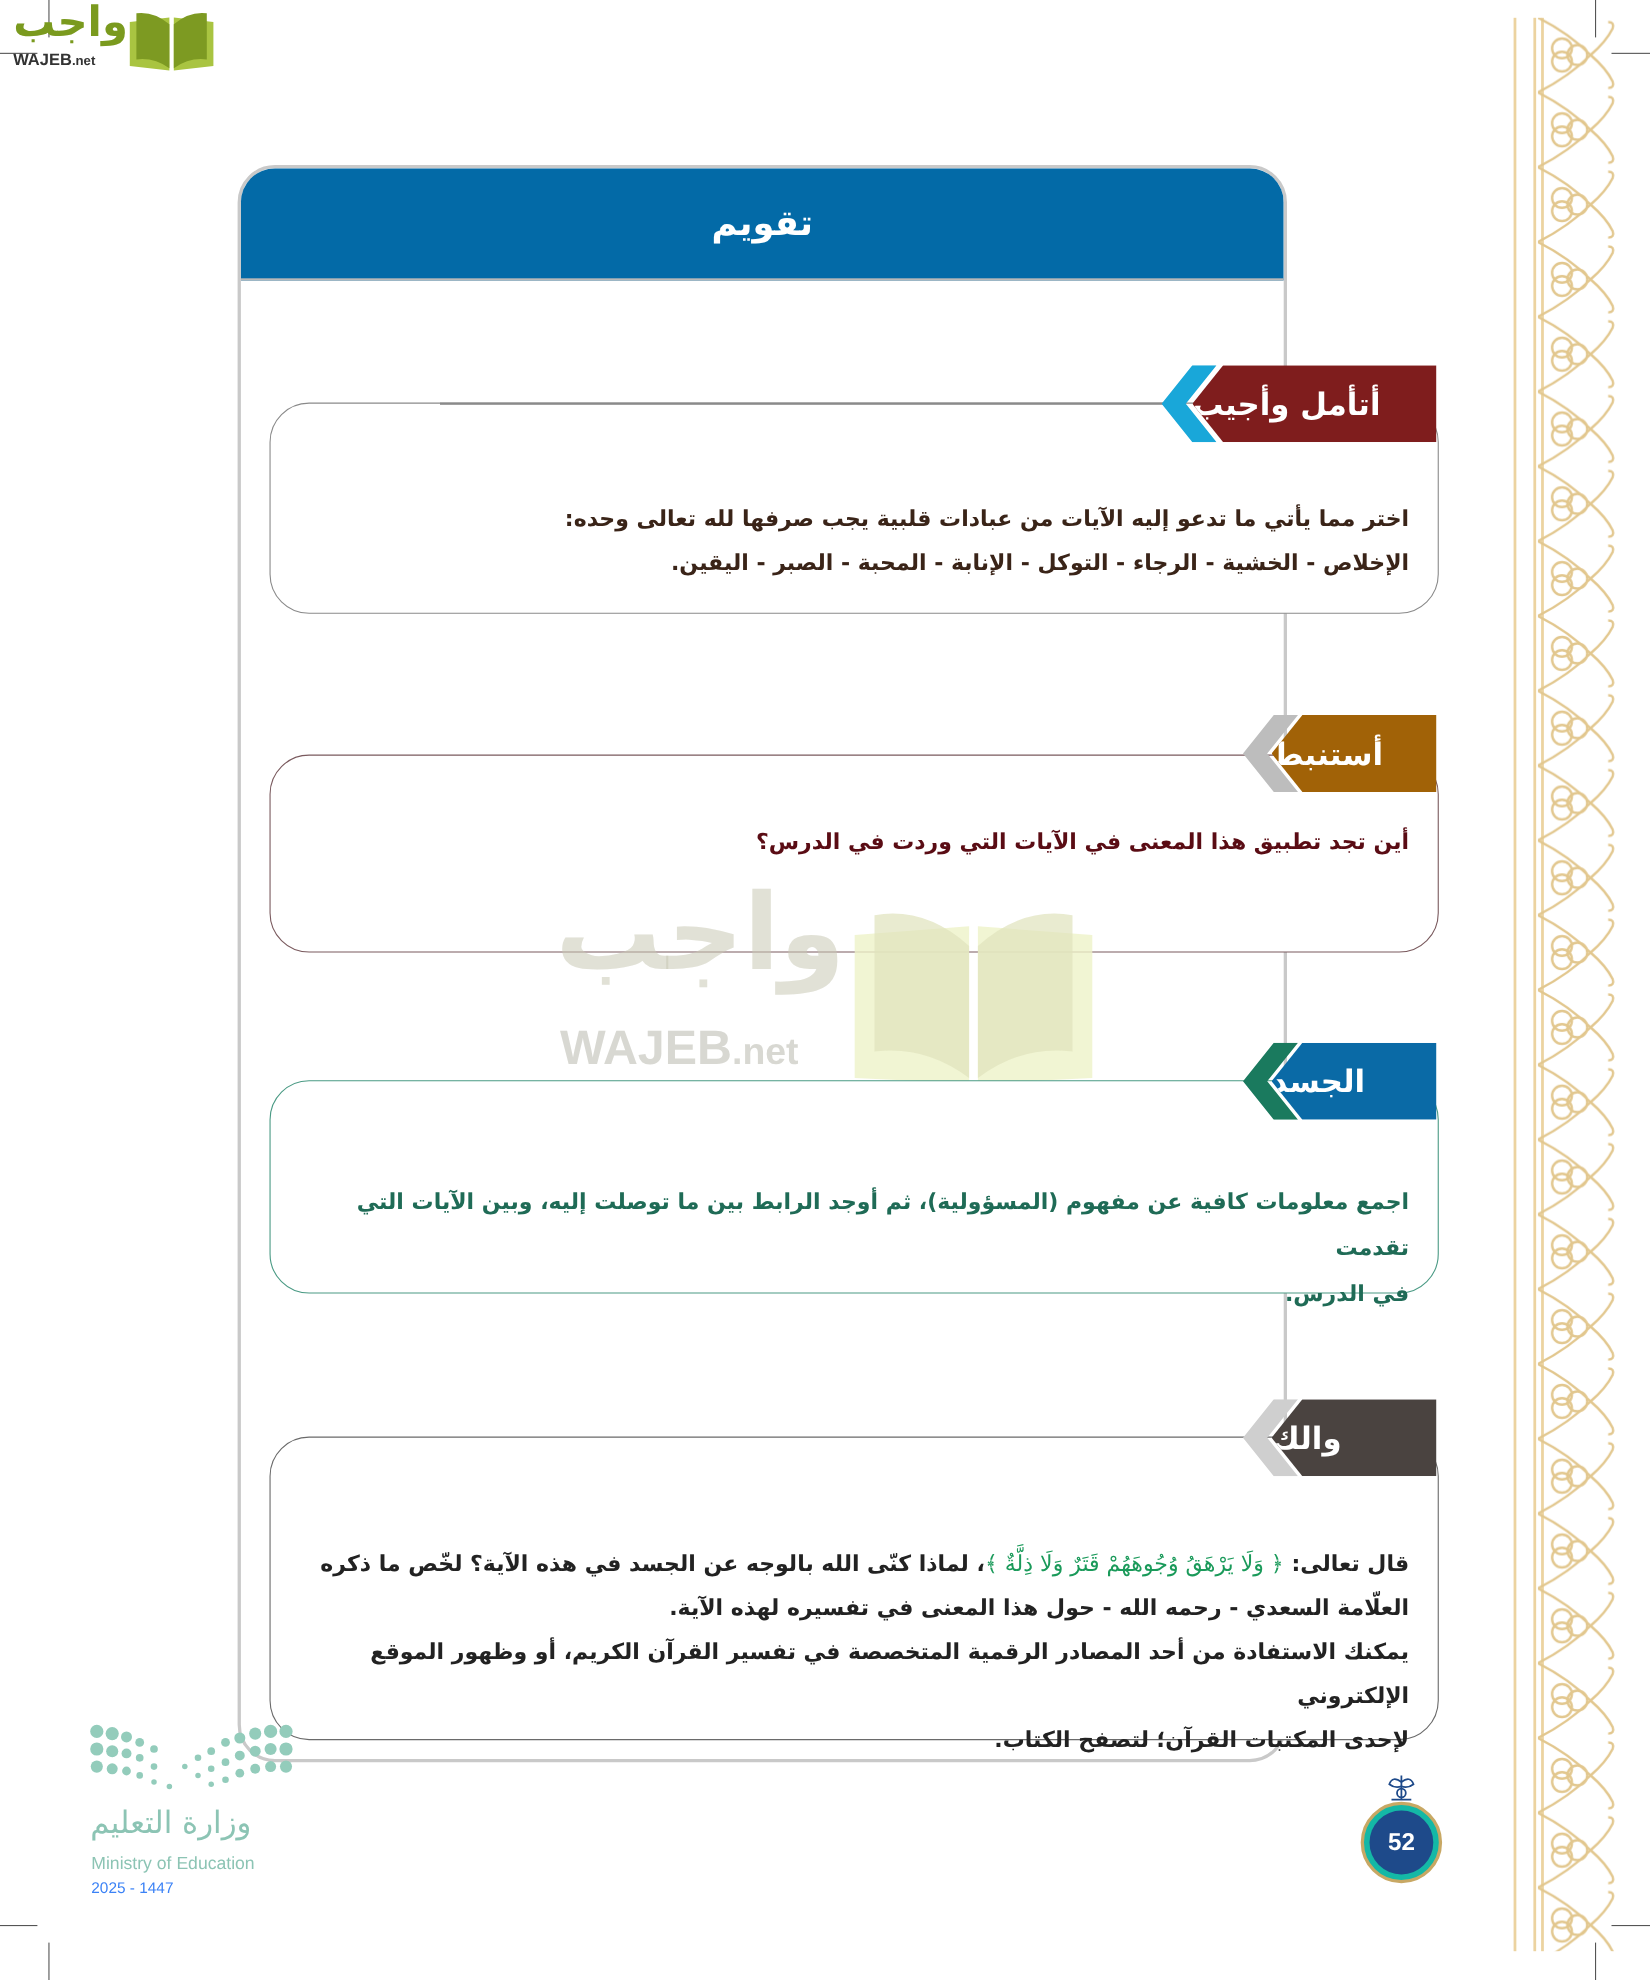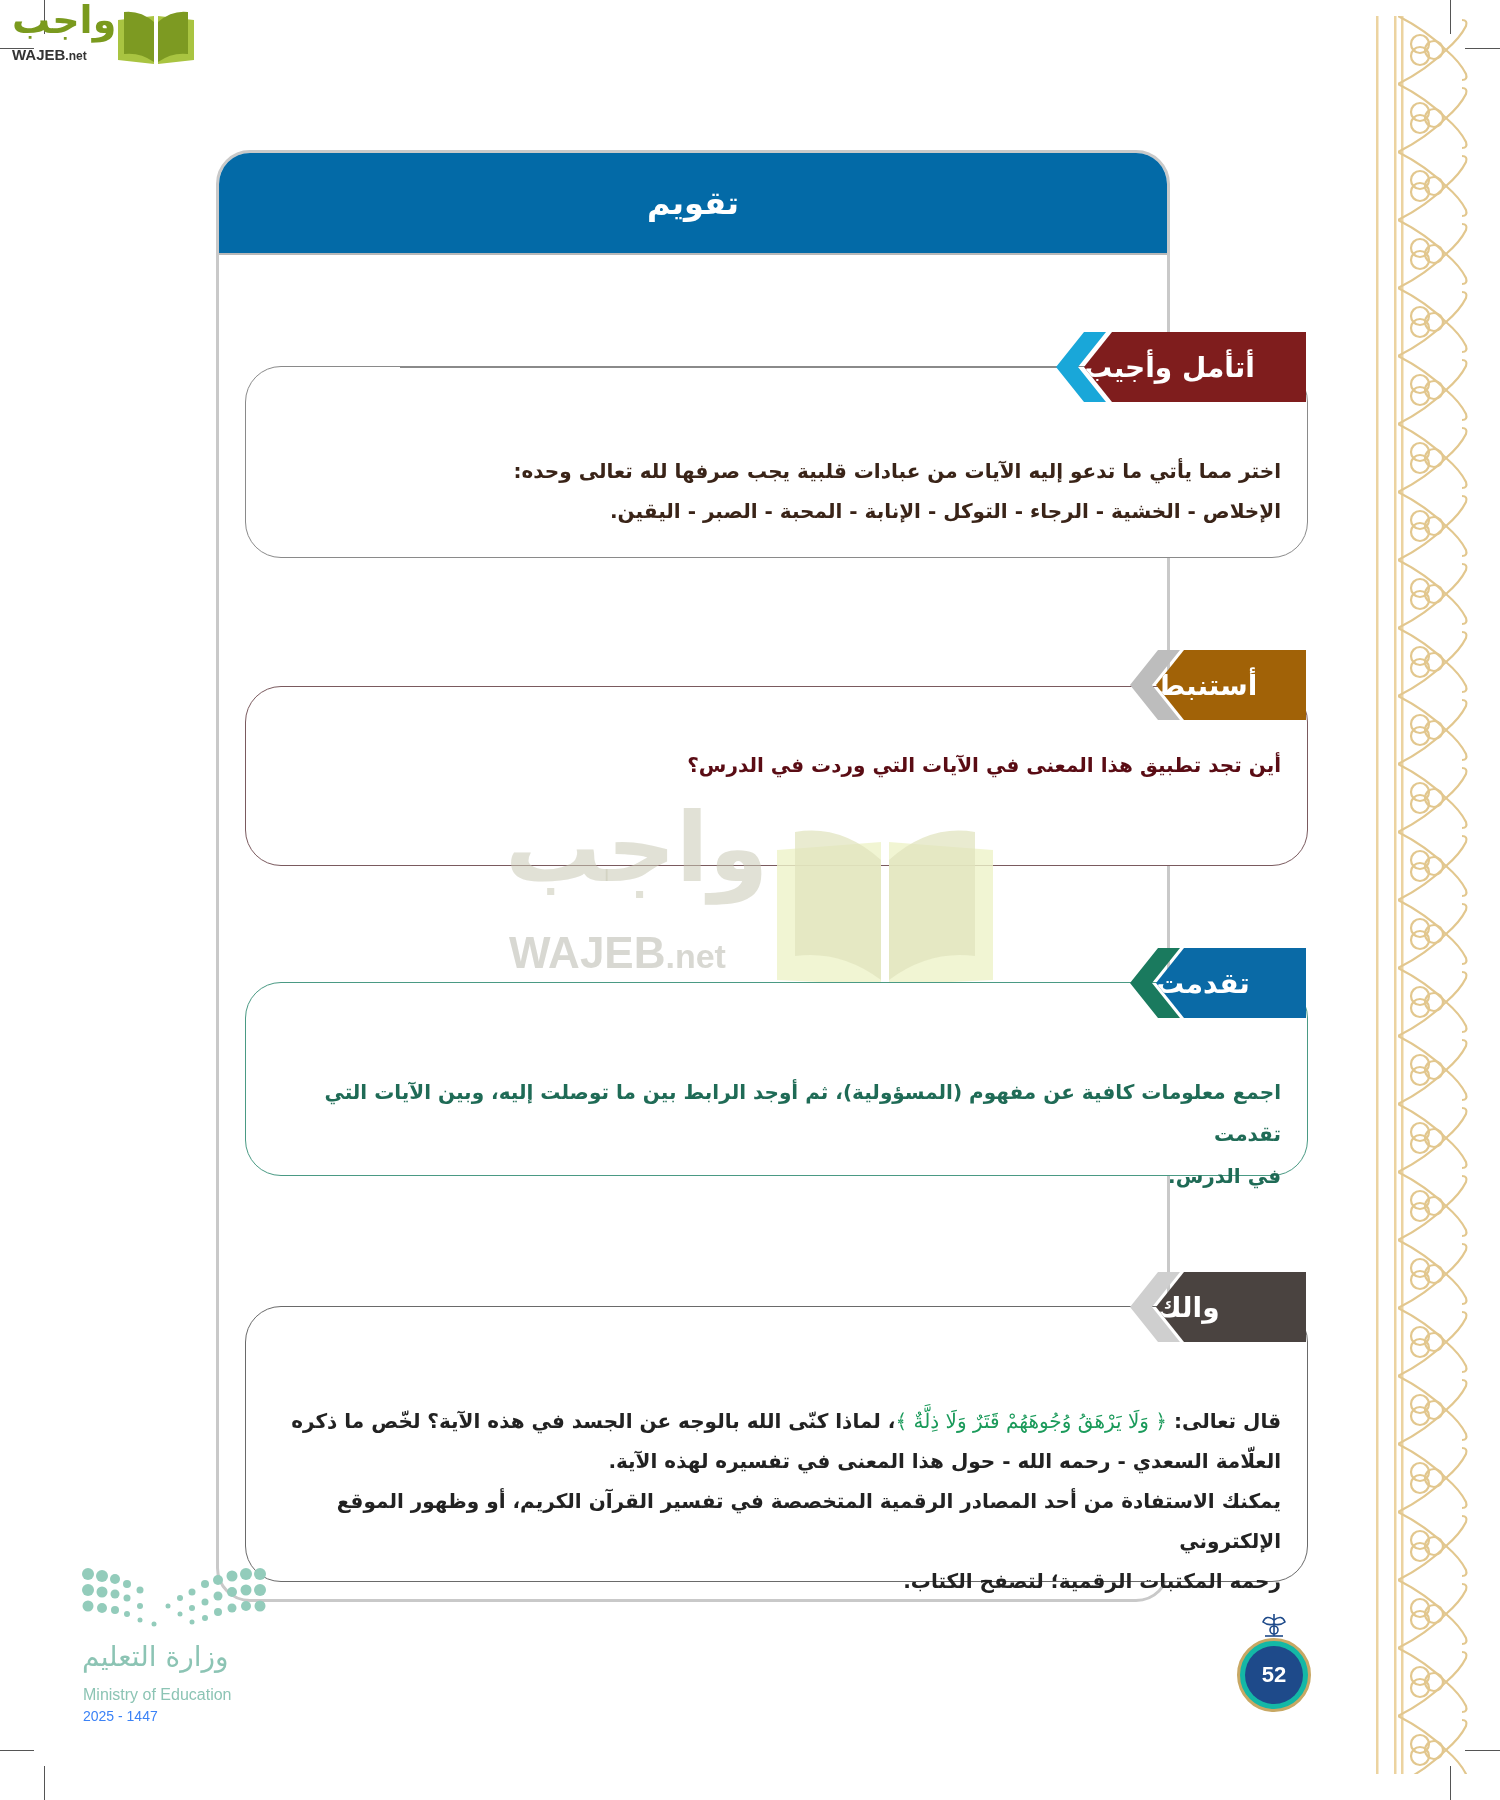--- a/index.html
+++ b/index.html
@@ -156,32 +156,32 @@
   <div class="text" style="top:88px;line-height:42px;color:#1f6b56;">
     <div>اجمع معلومات كافية عن مفهوم (المسؤولية)، ثم أوجد الرابط بين ما توصلت إليه، وبين الآيات التي تقدمت</div>
     <div>في الدرس.</div>
   </div>
 </div>
 <div class="tag" style="left:1130px;top:948px;width:176px;">
   <svg class="tag-chev" viewBox="0 0 50 70" style="left:0;">
     <path d="M28 0 L50 0 L22 35 L50 70 L28 70 L0 35 Z" fill="#1a7a5e"></path>
   </svg>
   <div class="tag-body" style="width:150px;background:#0a6aa6;">
-    <span>تقدمت</span>
+    <span>الجسد</span>
   </div>
 </div>
 
 <div class="box" style="top:1306px;height:276px;border-color:#6a6a6a;">
   <div class="text" style="top:94px;color:#222;">
     <div>
       <span>قال تعالى: </span><span class="verse">﴿ وَلَا يَرْهَقُ وُجُوهَهُمْ قَتَرٌ وَلَا ذِلَّةٌ ﴾</span><span>، لماذا كنّى الله بالوجه عن الجسد في هذه الآية؟ لخّص ما ذكره</span>
     </div>
     <div>العلّامة السعدي - رحمه الله - حول هذا المعنى في تفسيره لهذه الآية.</div>
     <div>يمكنك الاستفادة من أحد المصادر الرقمية المتخصصة في تفسير القرآن الكريم، أو وظهور الموقع الإلكتروني</div>
-    <div>رحمه المكتبات الرقمية؛ لتصفح الكتاب.</div>
+    <div>لإحدى المكتبات القرآن؛ لتصفح الكتاب.</div>
   </div>
 </div>
 <div class="tag" style="left:1130px;top:1272px;width:176px;">
   <svg class="tag-chev" viewBox="0 0 50 70" style="left:0;">
     <path d="M28 0 L50 0 L22 35 L50 70 L28 70 L0 35 Z" fill="#cfcfcf"></path>
   </svg>
   <div class="tag-body" style="width:150px;background:#4a4340;">
     <span>والك</span>
   </div>
 </div>

